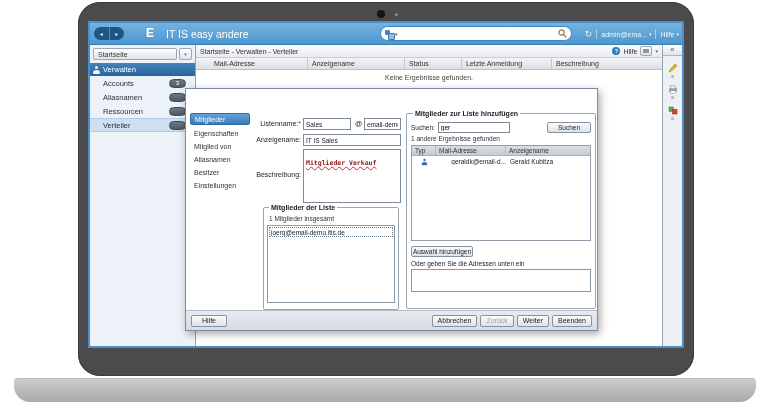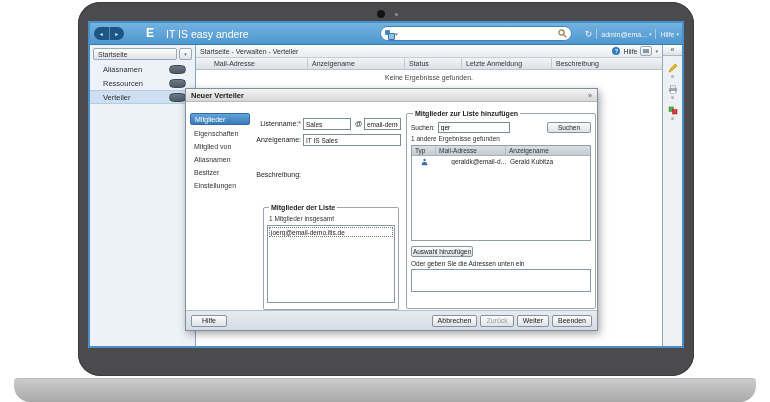--- a/index.html
+++ b/index.html
@@ -181,20 +181,28 @@
 
     <div class="app-body">
 
       <div class="sidebar">
         <div class="tab-row">
           <span class="home-tab">Startseite</span>
           <span class="tab-dd">
             <span class="caret">▾</span>
           </span>
         </div>
+        <div class="section-hdr">
+          <span class="person" style="color:#eaf2fa;"></span>
+          <span>Verwalten</span>
+        </div>
+        <div class="side-item">
+          <span>Accounts</span>
+          <span class="badge">3</span>
+        </div>
         <div class="side-item">
           <span>Aliasnamen</span>
           <span class="badge"></span>
         </div>
         <div class="side-item">
           <span>Ressourcen</span>
           <span class="badge"></span>
         </div>
         <div class="side-item sel">
           <span>Verteiler</span>
@@ -244,24 +252,20 @@
           <svg width="10" height="9" viewBox="0 0 10 9">
             <rect x="1" y="1" width="4.5" height="4.5" fill="#4caf50" stroke="#2e7d32" stroke-width="0.5"></rect>
             <rect x="4.5" y="3.5" width="4.5" height="4.5" fill="#e53935" stroke="#9b1c1c" stroke-width="0.5"></rect>
           </svg>
           <span class="rail-dot"></span>
         </div>
       </div>
     </div>
 
     <div class="dialog">
-      <div class="dlg-title">
-        <span>Neuer Verteiler</span>
-        <span class="dlg-collapse">»</span>
-      </div>
 
       <div class="dlg-menu">
         <div class="mi sel">Mitglieder</div>
         <div class="mi">Eigenschaften</div>
         <div class="mi">Mitglied von</div>
         <div class="mi">Aliasnamen</div>
         <div class="mi">Besitzer</div>
         <div class="mi">Einstellungen</div>
       </div>
 
@@ -269,20 +273,23 @@
         <span>Listenname:</span><span class="req">*</span>
       </span>
       <input class="dlg-input" style="left: 117px; top: 29px; width: 48px;" value="Sales">
       <span class="at" style="left:169px; top:31px;">@</span>
       <input class="dlg-input" style="left: 178px; top: 29px; width: 37px;" value="email-demo.itis.de">
 
       <span class="dlg-lbl" style="top:47px;">Anzeigename:</span>
       <input class="dlg-input" style="left: 117px; top: 45px; width: 98px;" value="IT IS Sales">
 
       <span class="dlg-lbl" style="top:82px;">Beschreibung:</span>
+      <div class="desc-box">
+        <span class="desc-text">Mitglieder Verkauf</span>
+      </div>
 
       <fieldset class="fs-members">
         <legend><span>Mitglieder der Liste</span></legend>
         <div class="sum-txt">1 Mitglieder insgesamt</div>
         <div class="listbox">
           <div class="li">joerg@email-demo.itis.de</div>
         </div>
       </fieldset>
 
       <fieldset class="fs-add">

